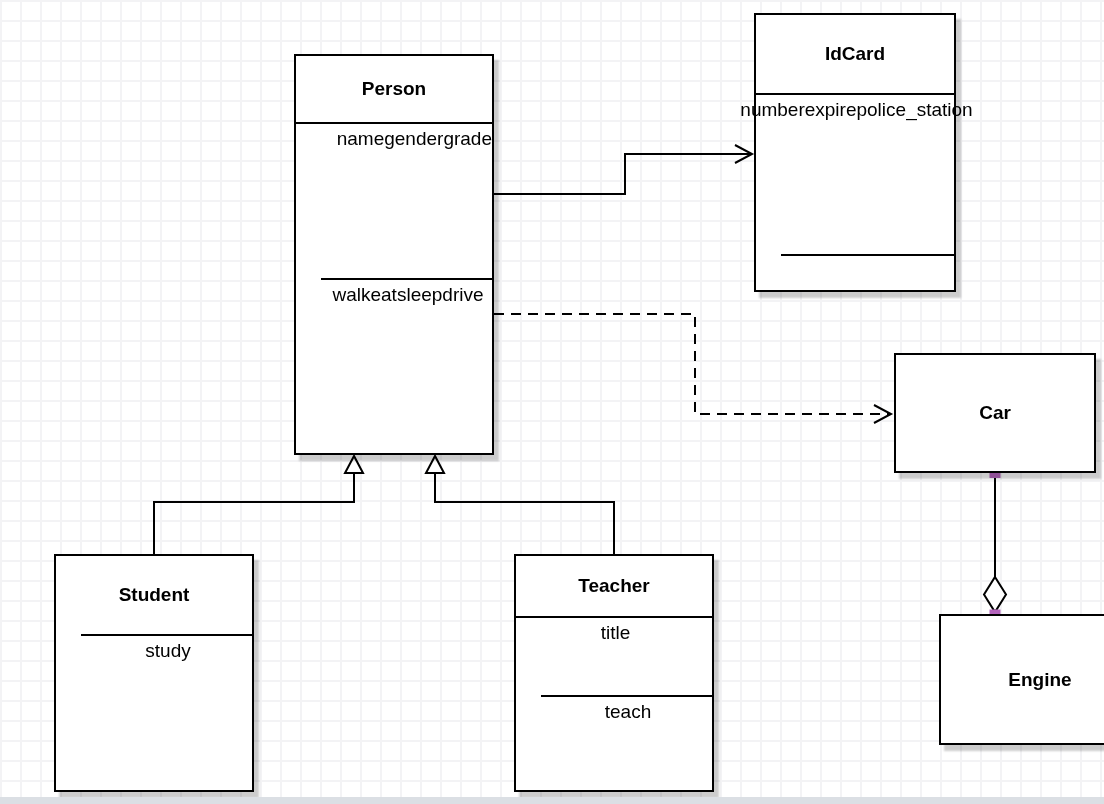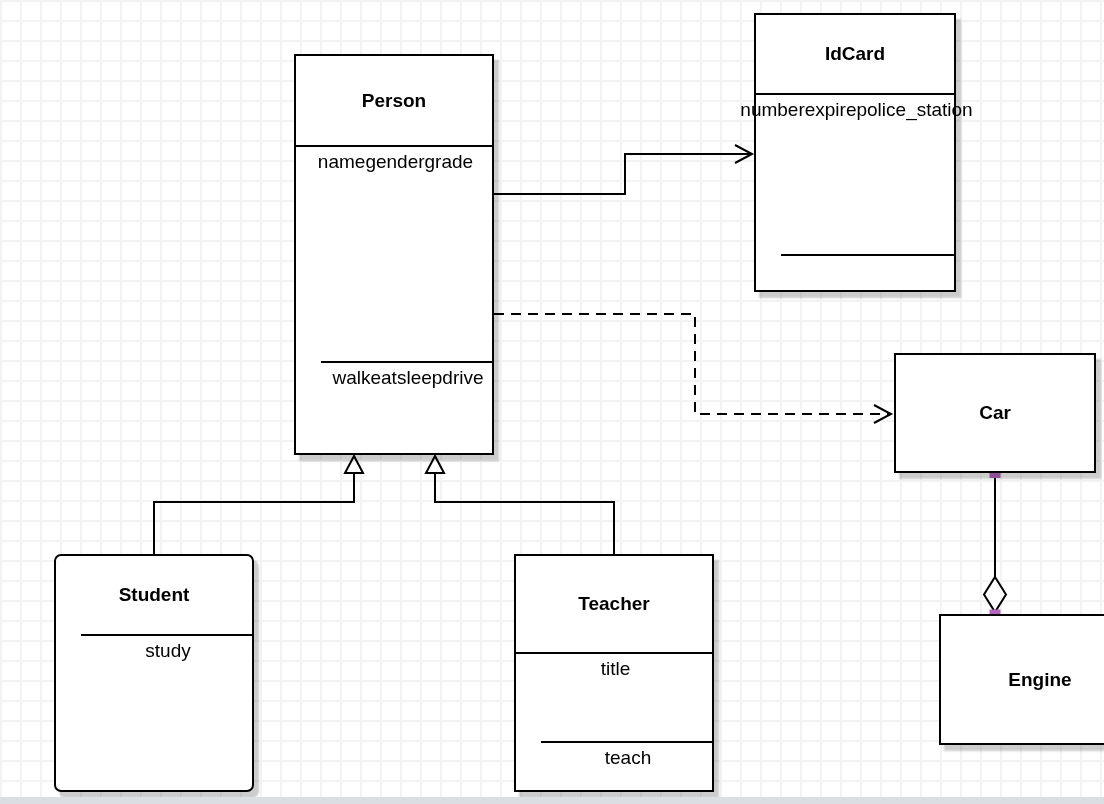--- a/index.html
+++ b/index.html
@@ -80,22 +80,22 @@
 
     <g class="edge">
       <path d="M995,473 L995,578" fill="none" stroke="#000" stroke-width="2"></path>
       <polygon points="995,577 1006,594.5 995,612 984,594.5" fill="#fff" stroke="#000" stroke-width="2"></polygon>
       <rect x="989.5" y="467" width="11" height="11" fill="#b464bc"></rect>
       <rect x="989.5" y="609.5" width="11" height="11" fill="#b464bc"></rect>
     </g>
   </svg>
 
   <div class="uml-class" style="left:294px;top:54px;width:200px;height:401px;">
-    <div class="uml-title" style="height:89px;">Person</div>
-    <div class="uml-section" style="height:216px;">
+    <div class="uml-title" style="height:66px;">Person</div>
+    <div class="uml-section" style="height:156px;justify-content:flex-end;">
       <div class="uml-member">name</div>
       <div class="uml-member">gender</div>
       <div class="uml-member">grade</div>
     </div>
     <div class="uml-section fill">
       <div class="uml-member">walk</div>
       <div class="uml-member">eat</div>
       <div class="uml-member">sleep</div>
       <div class="uml-member">drive</div>
     </div>
@@ -112,30 +112,30 @@
   </div>
 
   <div class="uml-class" style="left:894px;top:353px;width:202px;height:120px;">
     <div class="uml-title fill">Car</div>
   </div>
 
   <div class="uml-class" style="left:894px;top:614px;width:202px;height:131px;margin-left:45px;">
     <div class="uml-title fill">Engine</div>
   </div>
 
-  <div class="uml-class" style="left:54px;top:554px;width:200px;height:238px;border-radius:7px;">
+  <div class="uml-class" style="left:54px;top:554px;width:200px;height:238px;">
     <div class="uml-title" style="height:78px;">Student</div>
     <div class="uml-section fill">
       <div class="uml-member">study</div>
     </div>
   </div>
 
   <div class="uml-class" style="left:514px;top:554px;width:200px;height:238px;">
-    <div class="uml-title" style="height:96px;">Teacher</div>
-    <div class="uml-section" style="height:89px;">
+    <div class="uml-title" style="height:60px;">Teacher</div>
+    <div class="uml-section" style="height:79px;">
       <div class="uml-member">title</div>
     </div>
     <div class="uml-section fill">
       <div class="uml-member">teach</div>
     </div>
   </div>
 
   <div id="bottom-strip"></div>
 </div>
 

